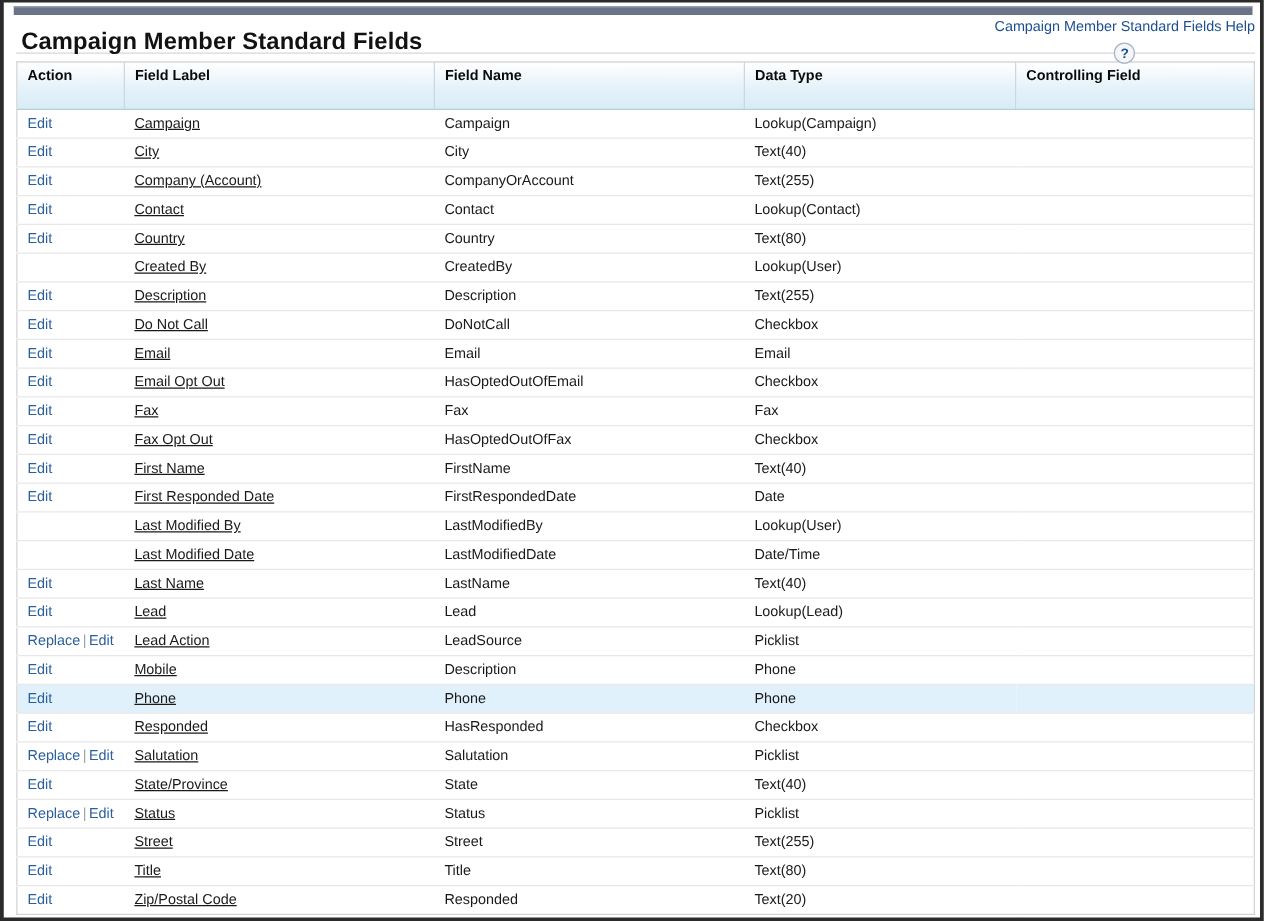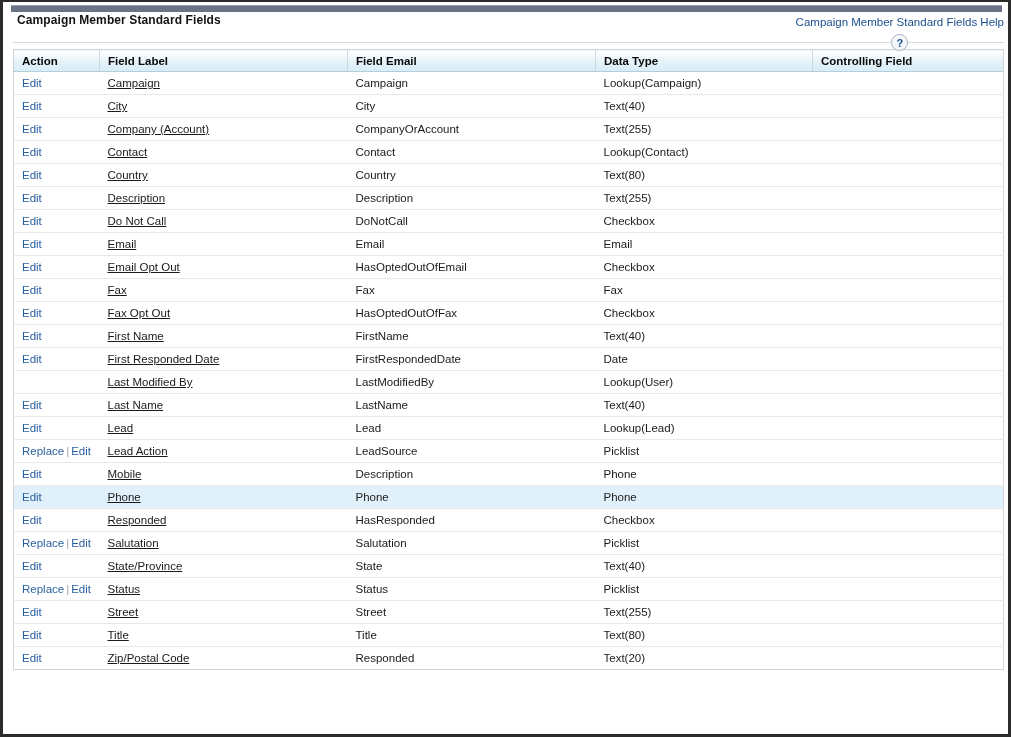--- a/index.html
+++ b/index.html
@@ -44,22 +44,22 @@
   }
   
   .titlebar {
     position: relative;
     height: 31px;
     border-bottom: 1px solid #d8d8d8;
   }
   .page-title {
     position: absolute;
     left: 4px;
-    top: 2px;
-    font-size: 12px;
+    top: 12px;
+    font-size: 19px;
     font-weight: bold;
     color: #121212;
     letter-spacing: 0.1px;
   }
   .help-wrap {
     position: absolute;
     right: 0px;
     top: 5px;
     display: flex;
     align-items: center;
@@ -97,21 +97,21 @@
     background: #ffffff;
   }
   table.fieldlist th {
     background: linear-gradient(to bottom, #ffffff 0%, #e4f2f9 55%, #d8ecf6 100%);
     border-right: 1px solid #c9d8e2;
     border-bottom: 1px solid #b9cdd9;
     font-size: 11.5px;
     font-weight: bold;
     color: #0a0a0a;
     text-align: left;
-    padding: 4px 0 4px 8px;
+    padding: 4px 0 20px 8px;
     height: 13px;
     vertical-align: middle;
     white-space: nowrap;
   }
   table.fieldlist th:last-child { border-right: none; margin-left: 21px; }
   table.fieldlist td {
     border-bottom: 1px solid #e8e8e8;
     font-size: 11.5px;
     color: #1a1a1a;
     padding: 0 0 0 8px;
@@ -166,21 +166,21 @@
         <col class="col-action">
         <col class="col-label">
         <col class="col-name">
         <col class="col-type">
         <col class="col-ctrl">
       </colgroup>
       <thead>
         <tr>
           <th>Action</th>
           <th>Field Label</th>
-          <th>Field Email</th>
+          <th>Field Name</th>
           <th>Data Type</th>
           <th>Controlling Field</th>
         </tr>
       </thead>
       <tbody id="table-body">
           <tr>
             <td><a class="action-link">Edit</a></td>
             <td><a class="field-link">Campaign</a></td>
             <td>Campaign</td>
             <td>Lookup(Campaign)</td>
@@ -208,20 +208,27 @@
             <td>&nbsp;</td>
           </tr>
           <tr>
             <td><a class="action-link">Edit</a></td>
             <td><a class="field-link">Country</a></td>
             <td>Country</td>
             <td>Text(80)</td>
             <td>&nbsp;</td>
           </tr>
           <tr>
+            <td><span class="empty-cell">&nbsp;</span></td>
+            <td><a class="field-link">Created By</a></td>
+            <td>CreatedBy</td>
+            <td>Lookup(User)</td>
+            <td>&nbsp;</td>
+          </tr>
+          <tr>
             <td><a class="action-link">Edit</a></td>
             <td><a class="field-link">Description</a></td>
             <td>Description</td>
             <td>Text(255)</td>
             <td>&nbsp;</td>
           </tr>
           <tr>
             <td><a class="action-link">Edit</a></td>
             <td><a class="field-link">Do Not Call</a></td>
             <td>DoNotCall</td>
@@ -271,20 +278,27 @@
             <td>&nbsp;</td>
           </tr>
           <tr>
             <td><span class="empty-cell">&nbsp;</span></td>
             <td><a class="field-link">Last Modified By</a></td>
             <td>LastModifiedBy</td>
             <td>Lookup(User)</td>
             <td>&nbsp;</td>
           </tr>
           <tr>
+            <td><span class="empty-cell">&nbsp;</span></td>
+            <td><a class="field-link">Last Modified Date</a></td>
+            <td>LastModifiedDate</td>
+            <td>Date/Time</td>
+            <td>&nbsp;</td>
+          </tr>
+          <tr>
             <td><a class="action-link">Edit</a></td>
             <td><a class="field-link">Last Name</a></td>
             <td>LastName</td>
             <td>Text(40)</td>
             <td>&nbsp;</td>
           </tr>
           <tr>
             <td><a class="action-link">Edit</a></td>
             <td><a class="field-link">Lead</a></td>
             <td>Lead</td>

